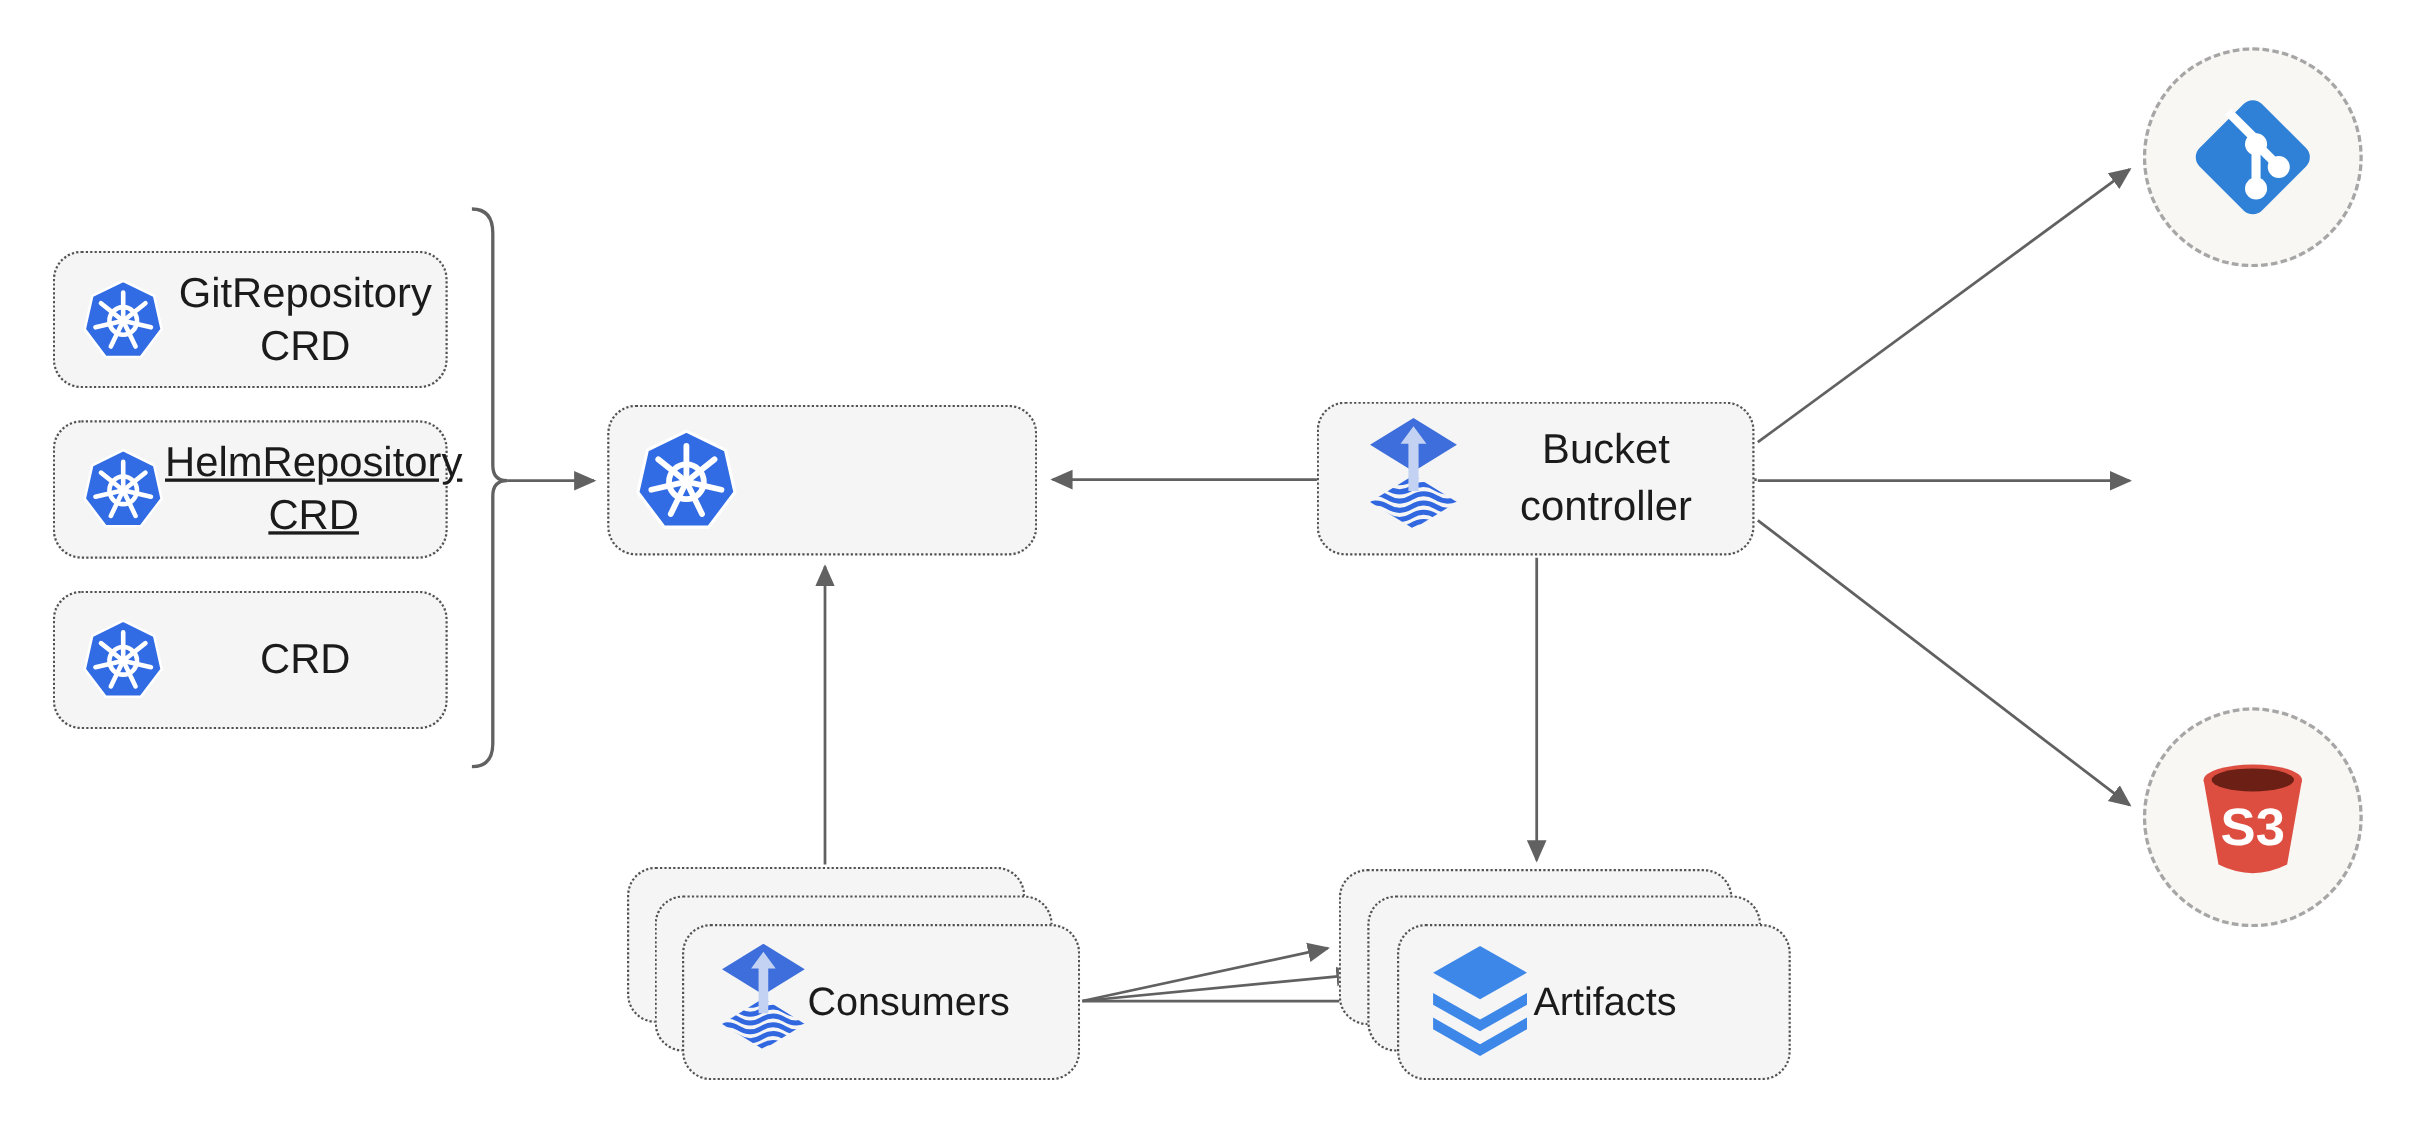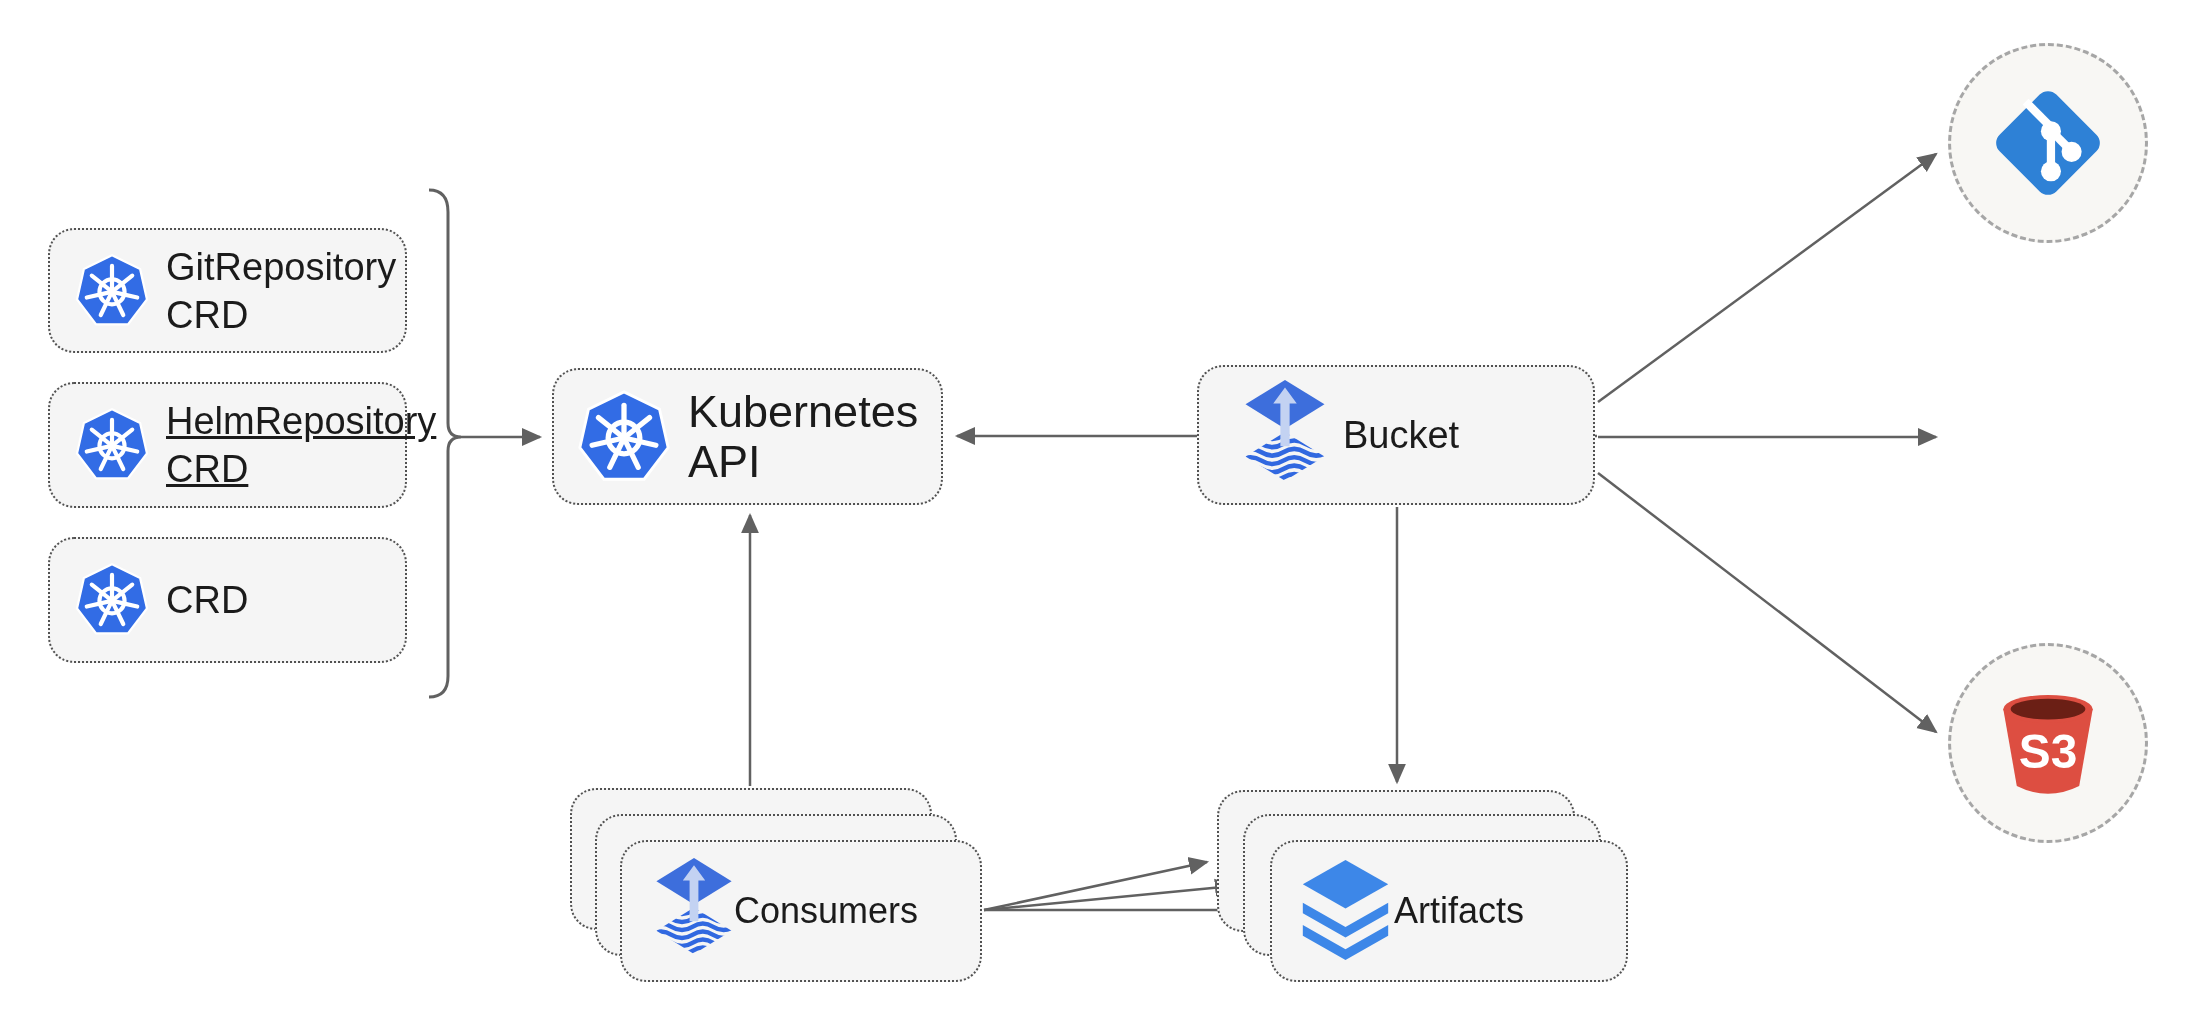--- a/index.html
+++ b/index.html
@@ -6,21 +6,21 @@
   #canvas{
     position:relative;width:2196px;height:1030px;background:#ffffff;overflow:hidden;
     font-family:"Liberation Sans",sans-serif;color:#1b1b1b;
   }
   .connectors{position:absolute;left:0;top:0;width:2196px;height:1030px;pointer-events:none;}
   .node{
     position:absolute;box-sizing:border-box;background:#f5f5f5;
     border:2.5px dotted #515151;border-radius:26px;
     display:flex;align-items:center;
   }
-  .node .label{flex:1;color:#1b1b1b;margin-left:16px;}
+  .node .label{flex:1;text-align:center;color:#1b1b1b;}
   .crd-label{font-size:38px;line-height:48px;}
   .api-label{font-size:45px;line-height:50px;}
   .src-label{font-size:38px;line-height:52px;}
   .stack-label{font-size:36px;line-height:44px;}
   .stack-card{
     position:absolute;box-sizing:border-box;background:#f5f5f5;
     border:2.5px dotted #515151;border-radius:26px;
     display:flex;align-items:center;
   }
   .endpoint{
@@ -126,41 +126,41 @@
         <line x1="50" y1="46" x2="50" y2="17"></line>
         <line x1="53.9" y1="47.9" x2="76.6" y2="29.8"></line>
         <line x1="54.9" y1="52.1" x2="83.2" y2="58.6"></line>
         <line x1="52.2" y1="55.5" x2="64.8" y2="81.6"></line>
         <line x1="47.8" y1="55.5" x2="35.2" y2="81.6"></line>
         <line x1="45.1" y1="52.1" x2="16.8" y2="58.6"></line>
         <line x1="46.1" y1="47.9" x2="23.4" y2="29.8"></line>
       </g>
       <circle cx="50" cy="51" r="5" fill="#ffffff"></circle>
     </svg>
-    <div class="label api-label">Kubernetes API</div>
   </div>
 
   <div class="node" style="left:1197px;top:365px;width:398px;height:140px;">
     <svg class="icon" width="84" viewBox="0 0 100 132" style="margin-left:44px;">
       <polygon points="50,0 97,29 50,58 3,29" fill="#3d6edc"></polygon>
       <clipPath id="flux-clip-src">
           <polygon points="50,62 97,91 50,120 3,91"></polygon>
         </clipPath>
       <g clip-path="url(#flux-clip-src)" stroke="#3168e0" stroke-width="5.5" fill="none">
         <path d="M-4,66 q13,-8 26,0 t26,0 t26,0 t26,0 t26,0"></path>
         <path d="M-4,76 q13,-8 26,0 t26,0 t26,0 t26,0 t26,0"></path>
         <path d="M-4,86 q13,-8 26,0 t26,0 t26,0 t26,0 t26,0"></path>
         <path d="M-4,96 q13,-8 26,0 t26,0 t26,0 t26,0 t26,0"></path>
         <path d="M-4,106 q13,-8 26,0 t26,0 t26,0 t26,0 t26,0"></path>
         <path d="M-4,116 q13,-8 26,0 t26,0 t26,0 t26,0 t26,0"></path>
       </g>
       <path d="M50,9 L64,28 L55.5,28 L55.5,79 L44.5,79 L44.5,28 L36,28 Z" fill="#c3d2f2"></path>
     </svg>
     <div class="label src-label">
       <div>Bucket</div>
+      <div>controller</div>
     </div>
   </div>
 
   <div style="position:absolute;left:570px;top:788px;width:412px;height:194px;">
     <div class="stack-card" style="left:0;top:0;width:362px;height:142px;"></div>
     <div class="stack-card" style="left:25px;top:26px;width:362px;height:142px;"></div>
     <div class="stack-card" style="left:50px;top:52px;width:362px;height:142px;">
       <svg class="icon" width="80" viewBox="0 0 100 132" style="margin-left:32px;">
         <polygon points="50,0 97,29 50,58 3,29" fill="#3d6edc"></polygon>
         <clipPath id="flux-clip-con">

